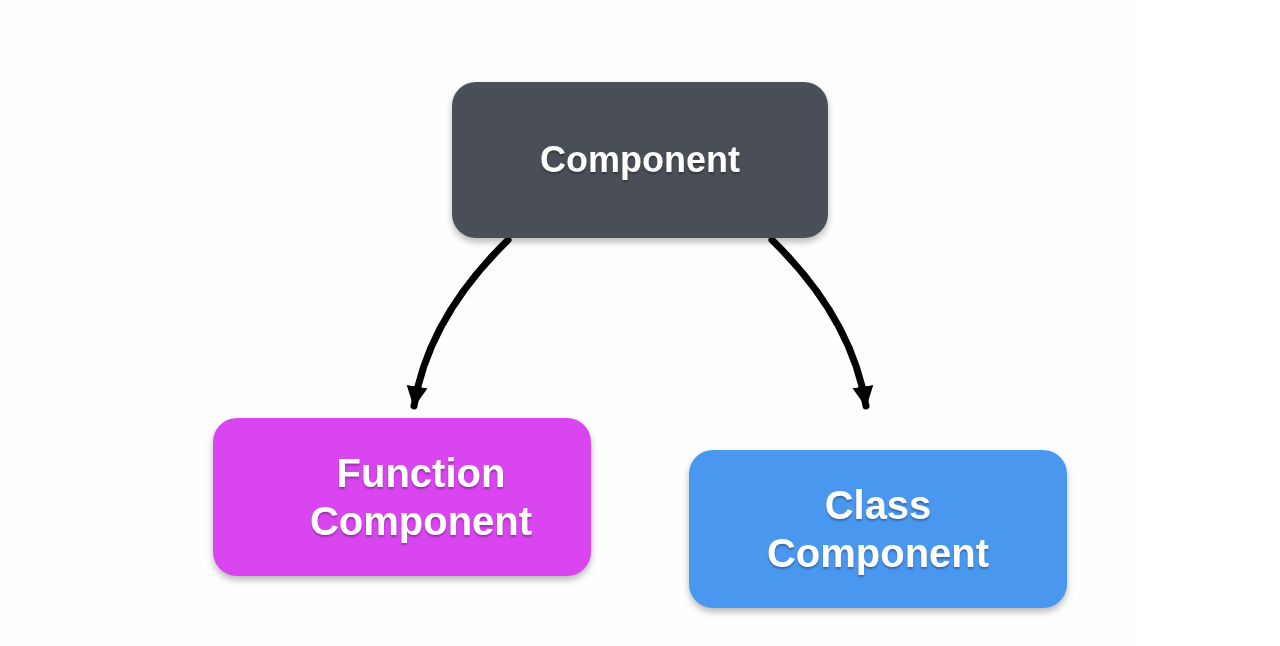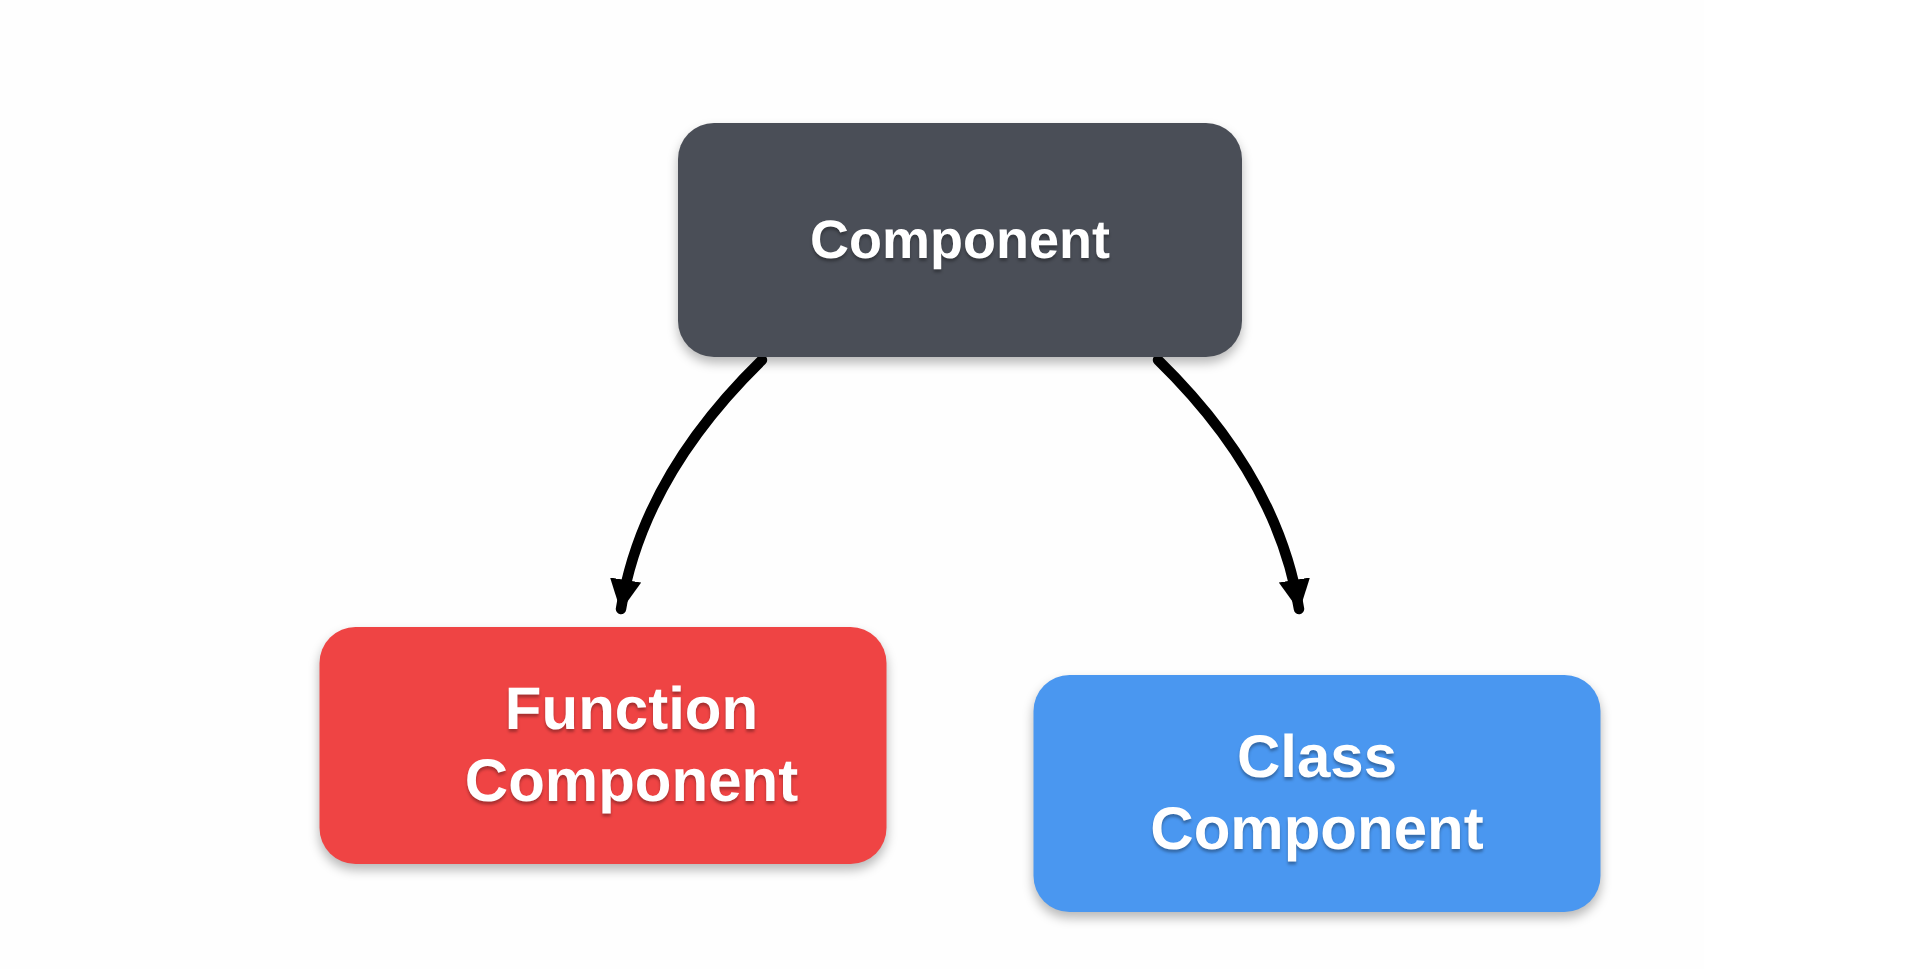--- a/index.html
+++ b/index.html
@@ -64,21 +64,21 @@
       </marker>
     </defs>
     <path class="edge" d="M 508 240 Q 428 318 414 406" marker-end="url(#arrowhead)" style="stroke: rgb(0, 0, 0);"></path>
     <path class="edge" d="M 772 240 Q 852 318 866 406" marker-end="url(#arrowhead)" style="stroke: rgb(0, 0, 0);"></path>
   </svg>
 
   <div class="node node-top" style="background: rgb(74, 78, 87);">
     <div>Component</div>
   </div>
 
-  <div class="node node-bottom node-bottom-left" style="background: #ef4444; padding-left: 38px;">
+  <div class="node node-bottom node-bottom-left" style="background: #d946ef; padding-left: 38px;">
     <div>Function</div>
     <div>Component</div>
   </div>
 
   <div class="node node-bottom node-bottom-right" style="background: rgb(74, 151, 240);">
     <div>Class</div>
     <div>Component</div>
   </div>
 
 </div>

